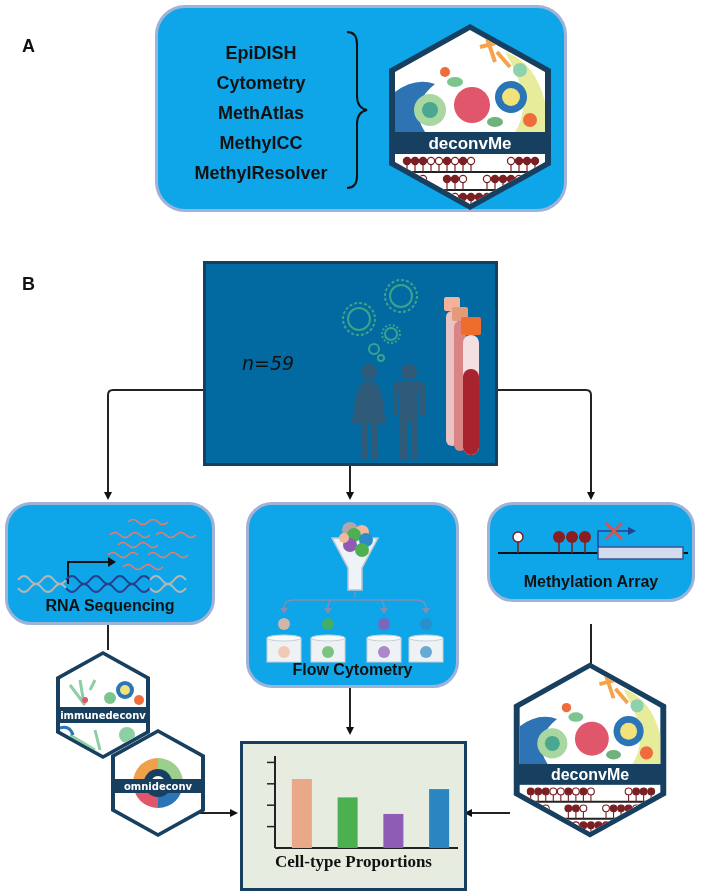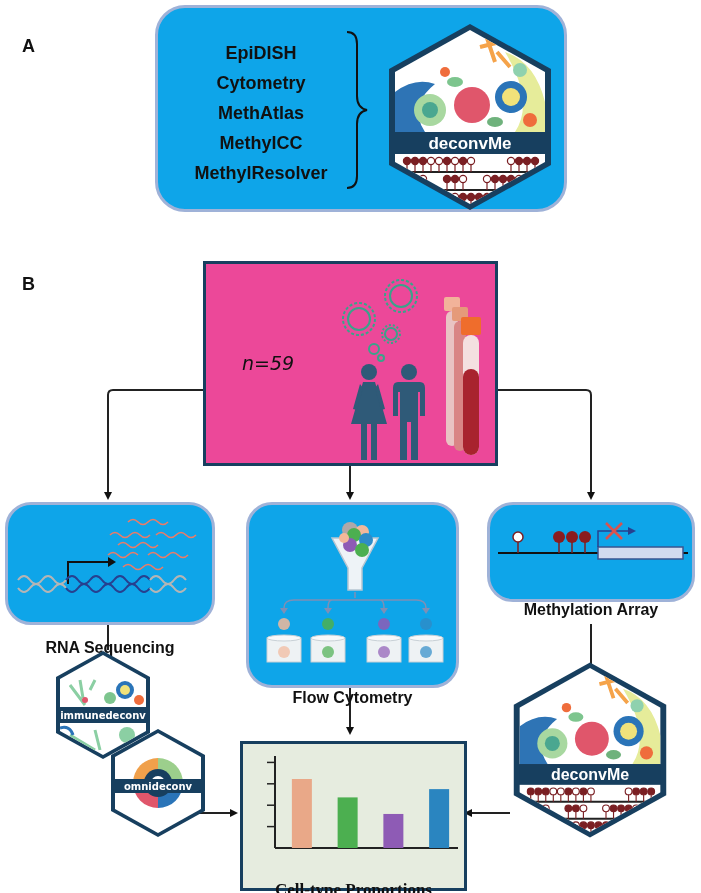--- a/index.html
+++ b/index.html
@@ -1,21 +1,21 @@
 <!DOCTYPE html>
 <html><head>
 <meta charset="utf-8">
 <style>
   html,body{margin:0;padding:0;background:#ffffff;}
   body{width:701px;height:893px;position:relative;overflow:hidden;font-family:"Liberation Sans",sans-serif;color:#111;}
   .abs{position:absolute;}
   .panel-label{font-weight:bold;font-size:18px;}
   .rbox{position:absolute;border:3px solid #9fb2d8;border-radius:26px;background:#0ea5e9;box-sizing:border-box;}
   .method{font-weight:bold;font-size:18px;text-align:center;line-height:30px;}
-  .box-label{position:absolute;left:0;right:0;text-align:center;font-weight:bold;font-size:16px;margin-top:28px;}
+  .box-label{position:absolute;left:0;right:0;text-align:center;font-weight:bold;font-size:16px;}
   svg{position:absolute;overflow:visible;}
   .italic-text{font-style:italic;font-size:19px;text-align:center;line-height:28px;font-family:"DejaVu Sans",sans-serif;}
 </style>
 </head>
 <body>
 
 <div class="abs panel-label" style="left:22px;top:36px;">A</div>
 
 <div class="rbox" style="left:155px;top:5px;width:412px;height:207px;border-radius:30px;">
   <div class="abs" style="left:18px;top:30px;width:170px;">
@@ -144,21 +144,21 @@
     <path d="M350 465 L350 498" marker-end="url(#arr)"></path>
     <path d="M497 390 L586 390 Q591 390 591 395 L591 498" marker-end="url(#arr)"></path>
     <path d="M108 624 L108 650"></path>
     <path d="M591 624 L591 668"></path>
     <path d="M350 687 L350 733" marker-end="url(#arr)"></path>
     <path d="M190 813 L236 813" marker-end="url(#arr)"></path>
     <path d="M510 813 L466 813" marker-end="url(#arr)"></path>
   </g>
 </svg>
 
-<div class="abs" style="left:203px;top:261px;width:295px;height:205px;border:3px solid #173f5f;box-sizing:border-box;background:#ec4899;">
+<div class="abs" style="left:203px;top:261px;width:295px;height:205px;border:3px solid #173f5f;box-sizing:border-box;background:#0369a1;">
   <div class="abs italic-text" style="left:2px;top:85px;width:120px;">
     <div>n=59</div>
   </div>
   <svg style="left:130px;top:10px;" width="90" height="90" viewBox="0 0 90 90">
     <g fill="none" stroke="#3aa38a" stroke-width="2">
       <circle cx="65" cy="22" r="16" stroke-dasharray="3 2"></circle>
         <circle cx="65" cy="22" r="11"></circle>
       <circle cx="23" cy="45" r="16" stroke-dasharray="3 2"></circle>
         <circle cx="23" cy="45" r="11"></circle>
       <circle cx="55" cy="60" r="9" stroke-dasharray="2 2"></circle>
@@ -204,21 +204,21 @@
     <path d="M90 7 L98 12 L90 17Z" fill="#111"></path>
     <g fill="none" stroke-width="2">
       <path d="M0 30 q6 -8 12 0 t12 0 t12 0 t12 0" stroke="#b5b5b5"></path>
       <path d="M0 38 q6 8 12 0 t12 0 t12 0 t12 0" stroke="#b5b5b5"></path>
       <path d="M48 30 q6 -8 12 0 t12 0 t12 0 t12 0 t12 0 t12 0 t12 0" stroke="#27408f"></path>
       <path d="M48 38 q6 8 12 0 t12 0 t12 0 t12 0 t12 0 t12 0 t12 0" stroke="#27408f"></path>
       <path d="M132 30 q6 -8 12 0 t12 0 t12 0" stroke="#b5b5b5"></path>
       <path d="M132 38 q6 8 12 0 t12 0 t12 0" stroke="#b5b5b5"></path>
     </g>
   </svg>
-  <div class="box-label" style="top:106px;">RNA Sequencing</div>
+  <div class="box-label" style="top:92px;">RNA Sequencing</div>
 </div>
 
 <div class="rbox" style="left:246px;top:502px;width:213px;height:186px;">
   <svg style="left:5px;top:5px;" width="200" height="150" viewBox="0 0 200 150">
     <path d="M78 28 L124 28 L108 58 L108 80 L94 80 L94 58 Z" fill="#eef3f7" stroke="#b7c6d2" stroke-width="1.5"></path>
     <circle cx="96" cy="20" r="8" fill="#b0a8a8"></circle>
     <circle cx="108" cy="22" r="7" fill="#f2b89a"></circle>
     <circle cx="100" cy="25" r="7" fill="#4caf50"></circle>
     <circle cx="112" cy="30" r="7" fill="#2d8cc8"></circle>
     <circle cx="96" cy="35" r="7" fill="#8e5bb5"></circle>

